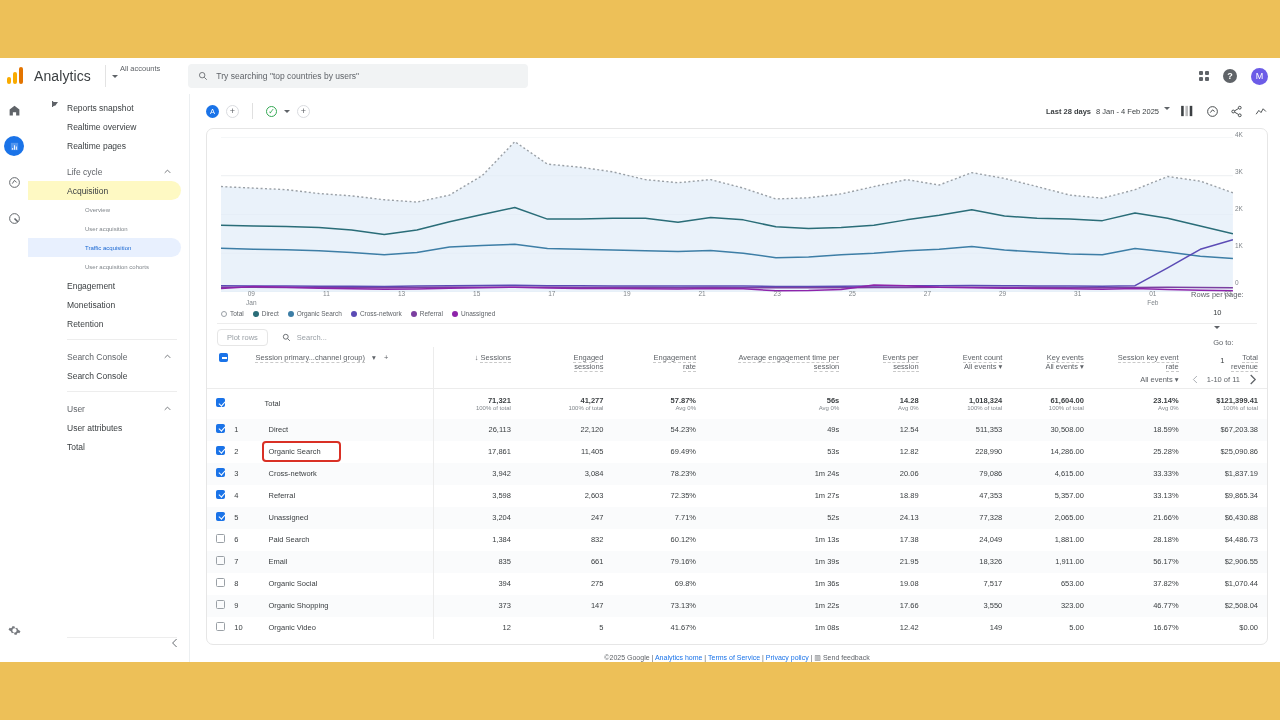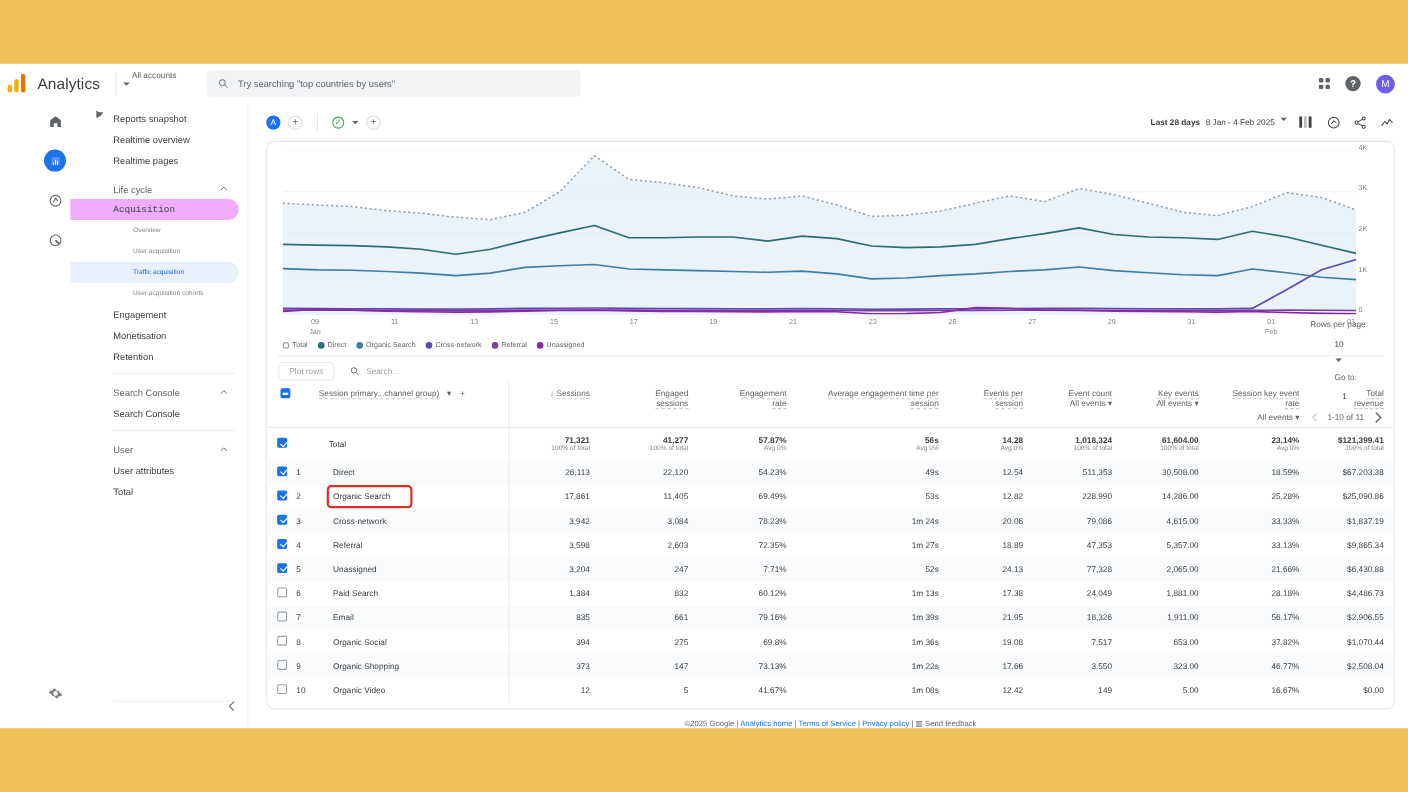--- a/index.html
+++ b/index.html
@@ -40,37 +40,37 @@
   .search-box svg { margin-right:8px; }
   .topbar-right { margin-left:auto; display:flex; align-items:center; gap:14px; padding-right:12px; }
   .grid-icon { display:grid; grid-template-columns:repeat(2,4px); grid-template-rows:repeat(2,4px); gap:2px; }
   .grid-icon span { width:4px;height:4px;background:#5f6368;border-radius:1px; }
   .help-icon { width:14px;height:14px;border-radius:50%;background:#5f6368;color:#fff;
       font-size:9px;line-height:14px;text-align:center;font-weight:bold; }
   .avatar { width:17px;height:17px;border-radius:50%;background:#6c5ce7;color:#fff;
       font-size:9px;line-height:17px;text-align:center; }
 
   
-  .body-wrap { display:flex; height:568px;padding-left:36px; }
+  .body-wrap { display:flex; height:568px; }
 
   
   .rail { width:28px; background:#fff; padding-top:6px; display:flex; flex-direction:column;
           align-items:center; gap:16px; position:relative; }
   .rail .ricon { width:20px;height:20px; display:flex;align-items:center;justify-content:center;
                  border-radius:50%; color:#5f6368; }
   .rail .ricon.active { background:#1a73e8; color:#fff; }
   .rail .gear { position:absolute; bottom:22px; left:4px; }
 
   
   .sidebar { width:162px; background:#fff; border-right:1px solid #eceff1; padding-top:0;
              font-size:8.5px; color:#3c4043; position:relative; }
   .nav-item { height:19px; display:flex; align-items:center; padding-left:39px;
               border-radius:0 10px 10px 0; margin-right:8px; white-space:nowrap; }
   .nav-item.sub { padding-left:57px; }
-  .nav-item.hoverd { background:#f0abfc;font-family:Liberation Mono, monospace; }
+  .nav-item.hoverd { background:#fef9c3; }
   .nav-item.selected { background:#e8f0fe; color:#1967d2; }
   .nav-group { height:19px; display:flex; align-items:center; padding-left:39px;
                font-size:8.5px; color:#5f6368; margin-top:7px; position:relative; }
   .nav-group .chev { position:absolute; right:18px; top:7px; }
   .nav-sep { border-top:1px solid #ededed; margin:6px 12px 0 39px; }
   .arrow { position:absolute; left:24px; width:0;height:0; }
   .arrow.right { border-top:3px solid transparent;border-bottom:3px solid transparent;border-left:4px solid #5f6368; }
   .arrow.down  { border-left:3px solid transparent;border-right:3px solid transparent;border-top:4px solid #5f6368; }
   .collapse-btn { position:absolute; bottom:12px; right:10px; color:#5f6368; font-size:11px; }
 

